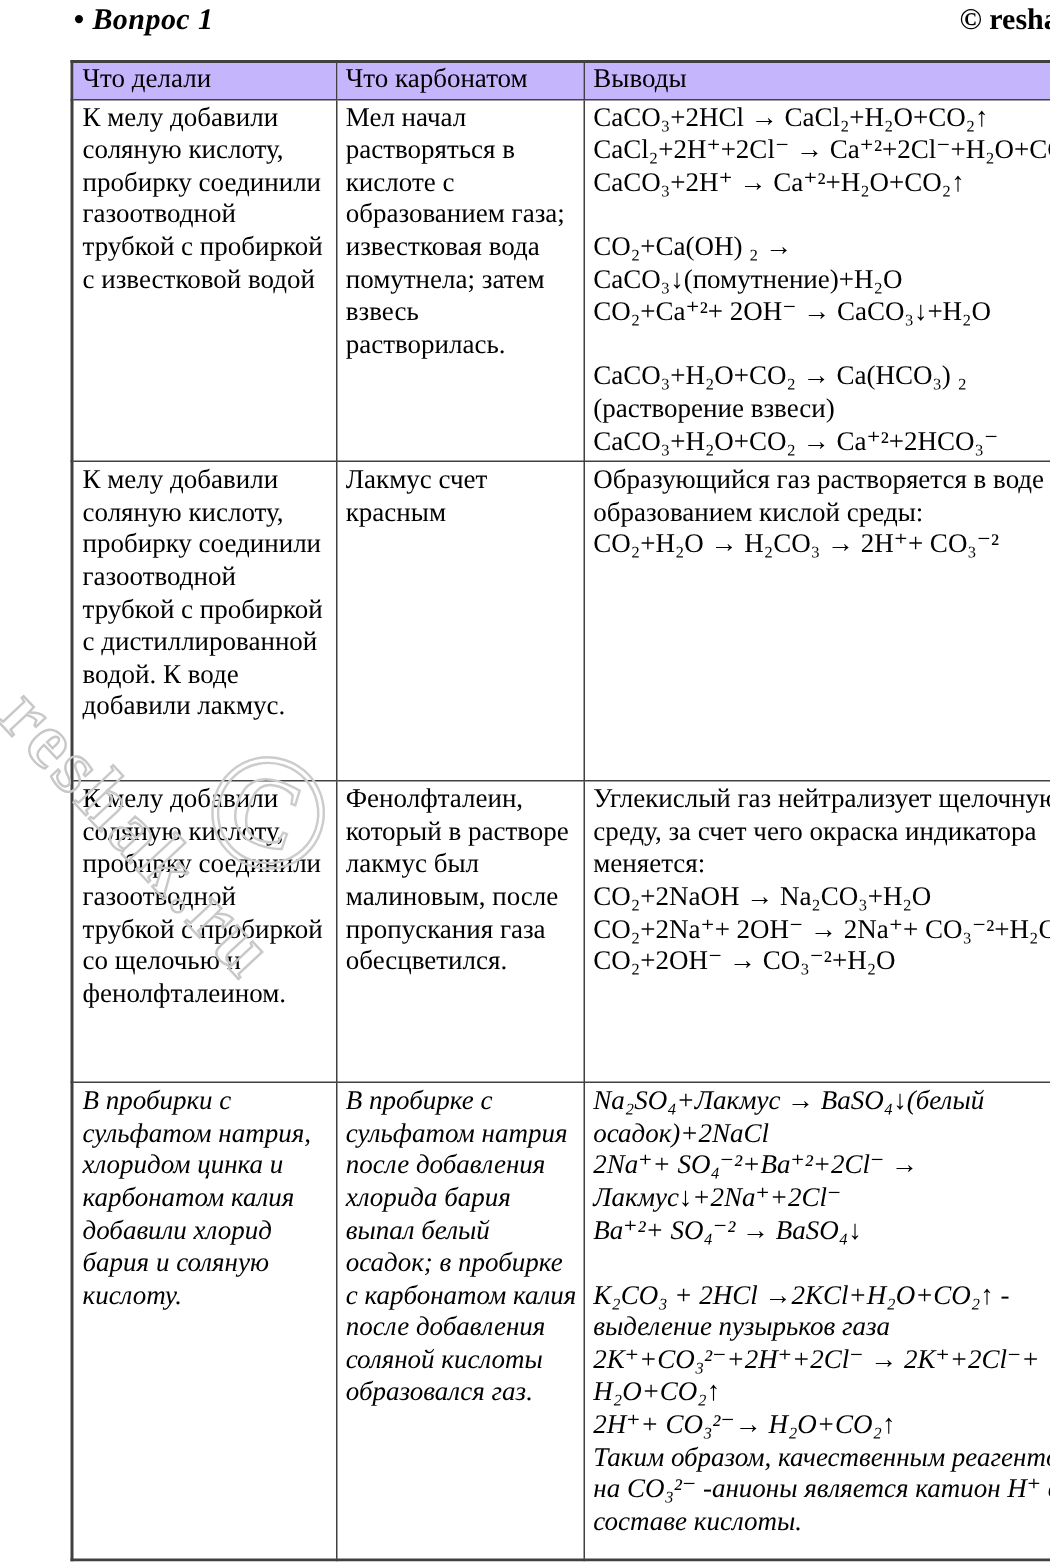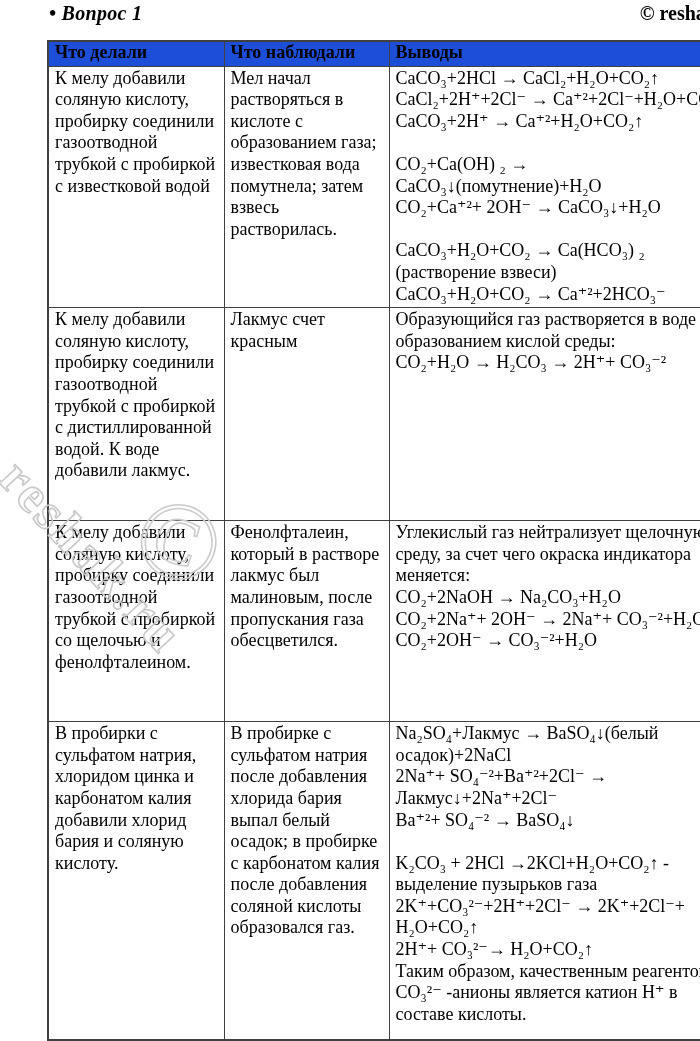--- a/index.html
+++ b/index.html
@@ -38,29 +38,29 @@
   table.exp th, table.exp td {
     border: 1px solid #404040;
     vertical-align: top;
     text-align: left;
     font-size: 18px;
     line-height: 1.2;
     padding: 1px 4px 2px 6px;
     overflow: hidden;
   }
   table.exp th {
-    background: #1d4ed8;
-    font-weight: bold;
+    background: #c4b5fd;
+    font-weight: normal;
     height: 22px;
     padding-top: 0;
   }
   tr.r0 td { height: 240px; }
   tr.r1 td { height: 213px; }
   tr.r2 td { height: 201px; }
-  tr.r3 td { height: 318px; }
+  tr.r3 td { height: 318px; font-style: italic; }
   td.con .fline { min-height: 21.6px; white-space: normal; }
 
   .watermark {
     position: absolute;
     left: -14px; top: 448px;
     transform: rotate(47deg);
     transform-origin: 0 0;
     font-size: 52px;
     font-weight: bold;
     letter-spacing: 3px;
@@ -93,21 +93,21 @@
 
   <table class="exp">
     <colgroup>
       <col style="width:176px">
       <col style="width:165px">
       <col style="width:355px">
     </colgroup>
     <thead>
       <tr>
         <th>Что делали</th>
-        <th>Что наблюдали</th>
+        <th>Что карбонатом</th>
         <th>Выводы</th>
       </tr>
     </thead>
     <tbody>
       <tr class="r0">
         <td class="did">К мелу добавили соляную кислоту, пробирку соединили газоотводной трубкой с пробиркой с известковой водой</td>
         <td class="obs">Мел начал растворяться в кислоте с образованием газа; известковая вода помутнела; затем взвесь растворилась.</td>
         <td class="con">
             <div class="fline">CaCO₃+2HCl → CaCl₂+H₂O+CO₂↑</div>
             <div class="fline">CaCl₂+2H⁺+2Cl⁻ → Ca⁺²+2Cl⁻+H₂O+CO₂↑</div>

